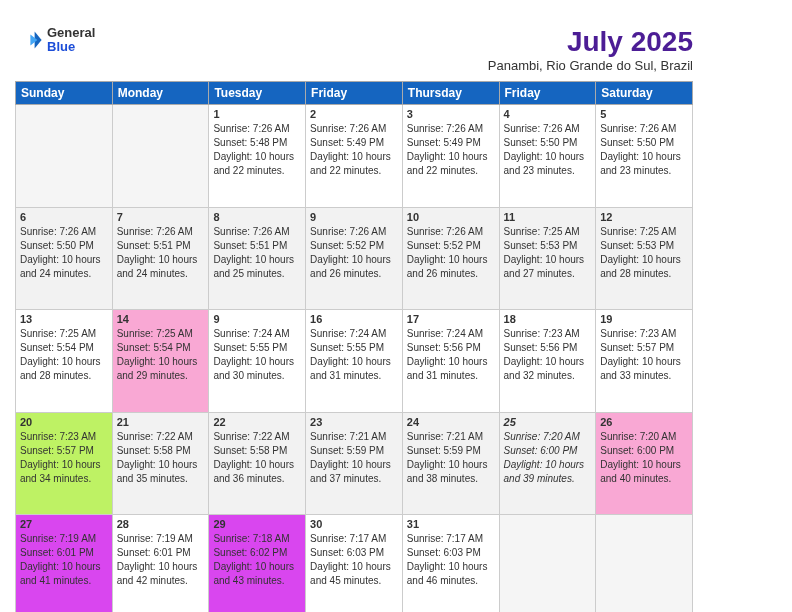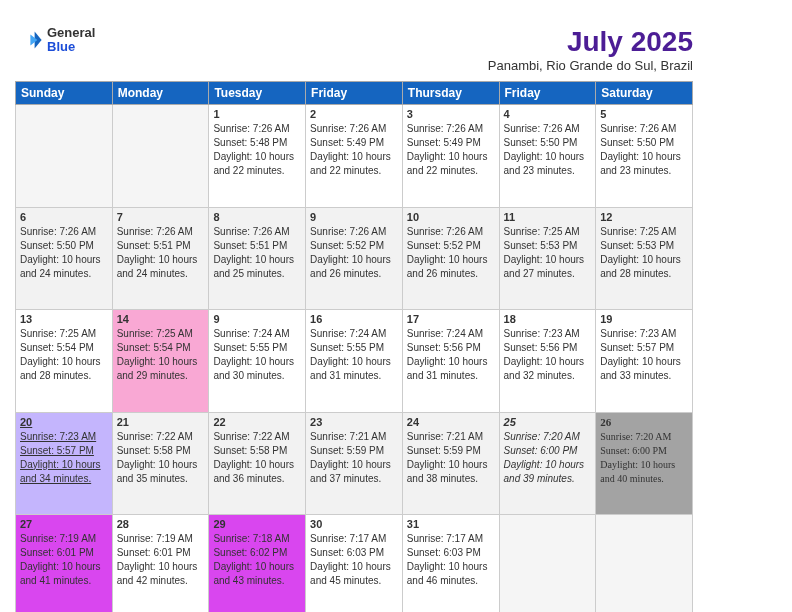--- a/index.html
+++ b/index.html
@@ -265,21 +265,21 @@
           </td>
           <td style="background: rgb(255, 255, 255);">
             <span class="day-num">19</span>
             <div class="day-info" style="white-space: pre-line;">Sunrise: 7:23 AM
 Sunset: 5:57 PM
 Daylight: 10 hours
 and 33 minutes.</div>
           </td>
         </tr>
         <tr>
-          <td style="background: #c4b5fd; text-decoration: underline;">
+          <td style="background: #bef264;">
             <span class="day-num">20</span>
             <div class="day-info" style="white-space: pre-line;">Sunrise: 7:23 AM
 Sunset: 5:57 PM
 Daylight: 10 hours
 and 34 minutes.</div>
           </td>
           <td style="background: rgb(242, 242, 242);">
             <span class="day-num">21</span>
             <div class="day-info" style="white-space: pre-line;">Sunrise: 7:22 AM
 Sunset: 5:58 PM
@@ -307,21 +307,21 @@
 Daylight: 10 hours
 and 38 minutes.</div>
           </td>
           <td style="background: rgb(242, 242, 242); font-style: italic;">
             <span class="day-num">25</span>
             <div class="day-info" style="white-space: pre-line;">Sunrise: 7:20 AM
 Sunset: 6:00 PM
 Daylight: 10 hours
 and 39 minutes.</div>
           </td>
-          <td style="background: #a3a3a3; font-family: Liberation Serif, serif;">
+          <td style="background: #f9a8d4;">
             <span class="day-num">26</span>
             <div class="day-info" style="white-space: pre-line;">Sunrise: 7:20 AM
 Sunset: 6:00 PM
 Daylight: 10 hours
 and 40 minutes.</div>
           </td>
         </tr>
         <tr>
           <td style="background: #d946ef;">
             <span class="day-num">27</span>

